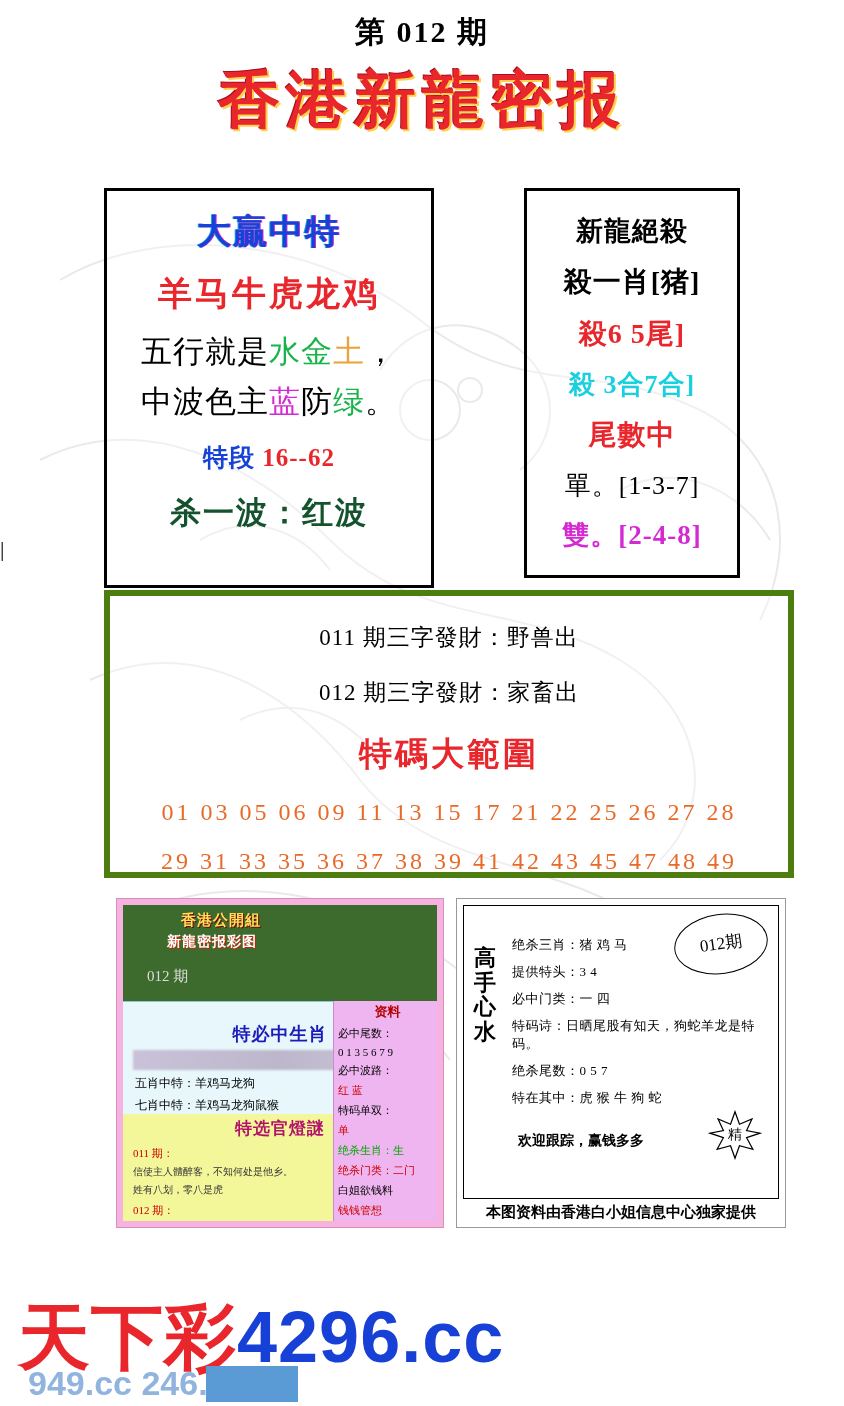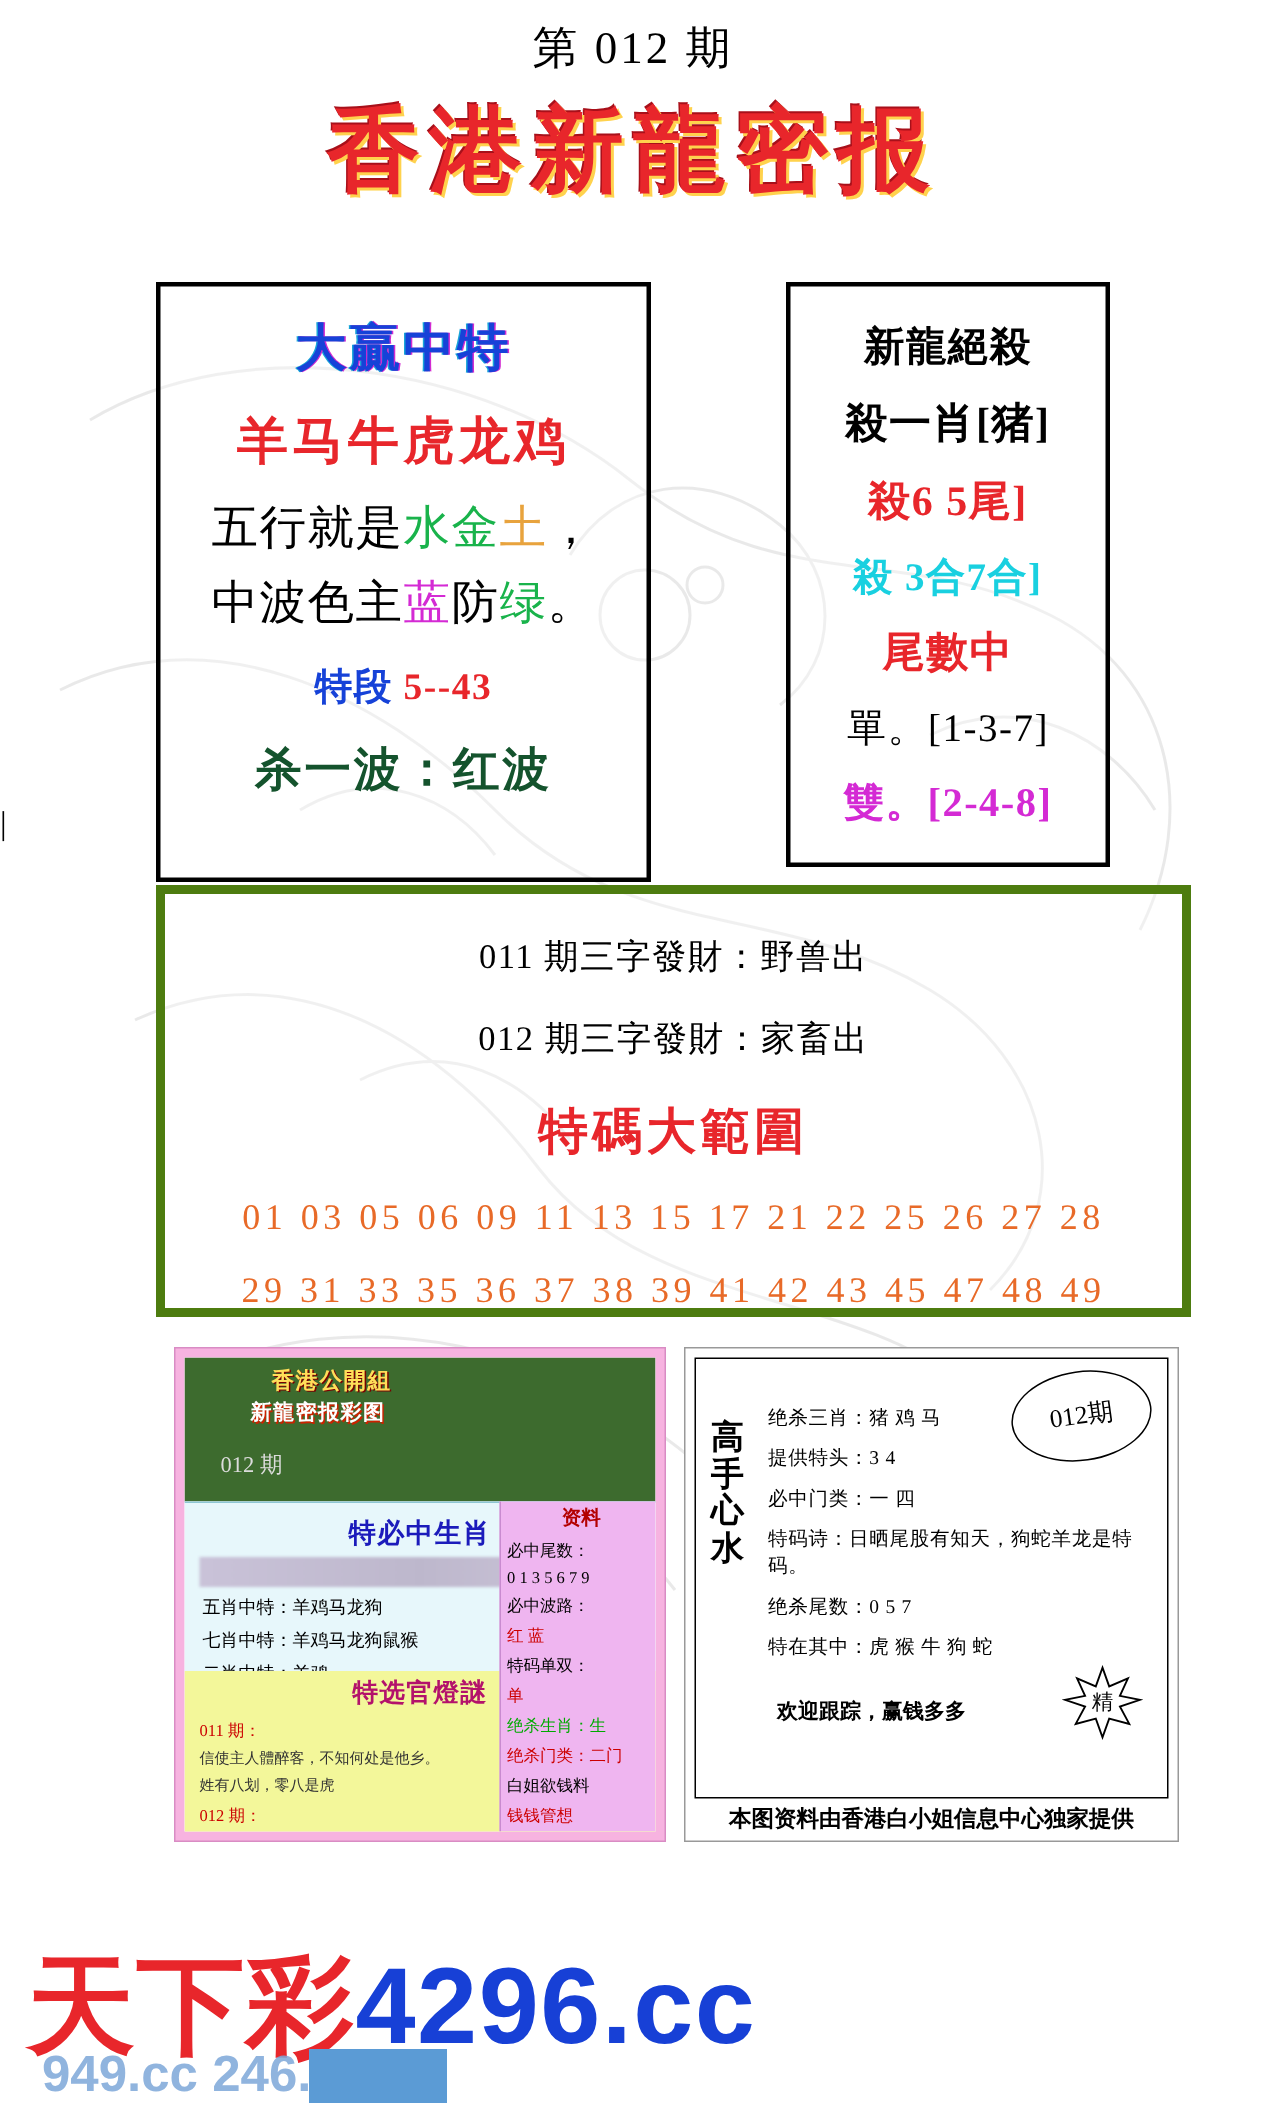--- a/index.html
+++ b/index.html
@@ -39,20 +39,21 @@
   }
   .issue-top {
     position: absolute;
     left: 0; right: 0;
     top: 12px;
     text-align: center;
     font-size: 30px;
     letter-spacing: 2px;
     color: #000;
     font-family: "Liberation Serif", serif;
+    font-weight: bold;
   }
   .main-title {
     position: absolute;
     left: 0; right: 0;
     top: 58px;
     text-align: center;
     font-size: 62px;
     font-weight: bold;
     color: #e8262b;
     letter-spacing: 6px;
@@ -284,21 +285,21 @@
   }
   .pl-mid {
     position: relative;
     height: 112px;
     background: #e7f7fb;
     border-top: 1px solid #8ec6d4;
   }
   .pl-mid-title {
     text-align: center;
     font-size: 18px; font-weight: bold; color: #1b1bbb;
-    padding-top: 8px;
+    padding-top: 20px;
     letter-spacing: 1px;
   }
   .pl-blur {
     margin: 4px 10px 0 10px;
     height: 20px;
     background: linear-gradient(90deg,#c9c2d8,#bdb7cc,#cfc8dc);
     filter: blur(1px);
   }
   .pl-row {
     font-size: 12px; color: #000; margin: 5px 0 0 12px;
@@ -461,21 +462,21 @@
       <div class="lbl-dazhong">大贏中特</div>
       <div class="zodiacs">羊马牛虎龙鸡</div>
       <div class="line-wuxing">
         <span>五行就是</span><span class="g1">水金</span><span class="g2">土</span><span>，</span>
       </div>
       <div class="line-bose">
         <span>中波色主</span><span class="blue">蓝</span><span>防</span><span class="green">绿</span><span>。</span>
       </div>
       <div class="line-teduan">
         <span>特段</span>
-        <span class="nums">5--43</span>
+        <span class="nums">16--62</span>
       </div>
       <div class="line-shayibo">杀一波：红波</div>
     </div>
 
     <div class="box box-right">
       <div class="r-line t1 r-bold">新龍絕殺</div>
       <div class="r-line r-bold">殺一肖[猪]</div>
       <div class="r-line r-red">殺6  5尾]</div>
       <div class="r-line r-cyan">殺 3合7合]</div>
       <div class="r-line r-red">尾數中</div>

